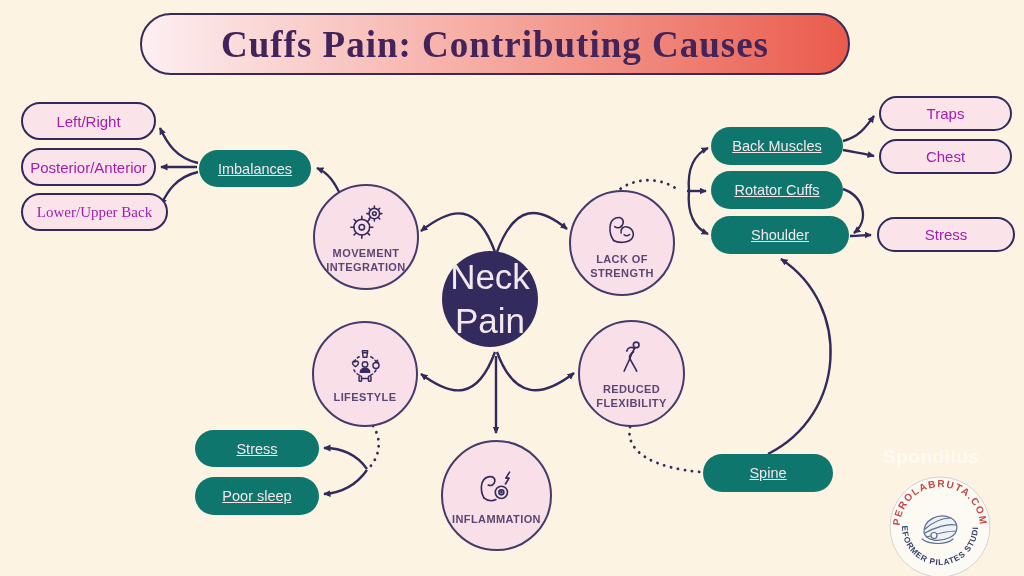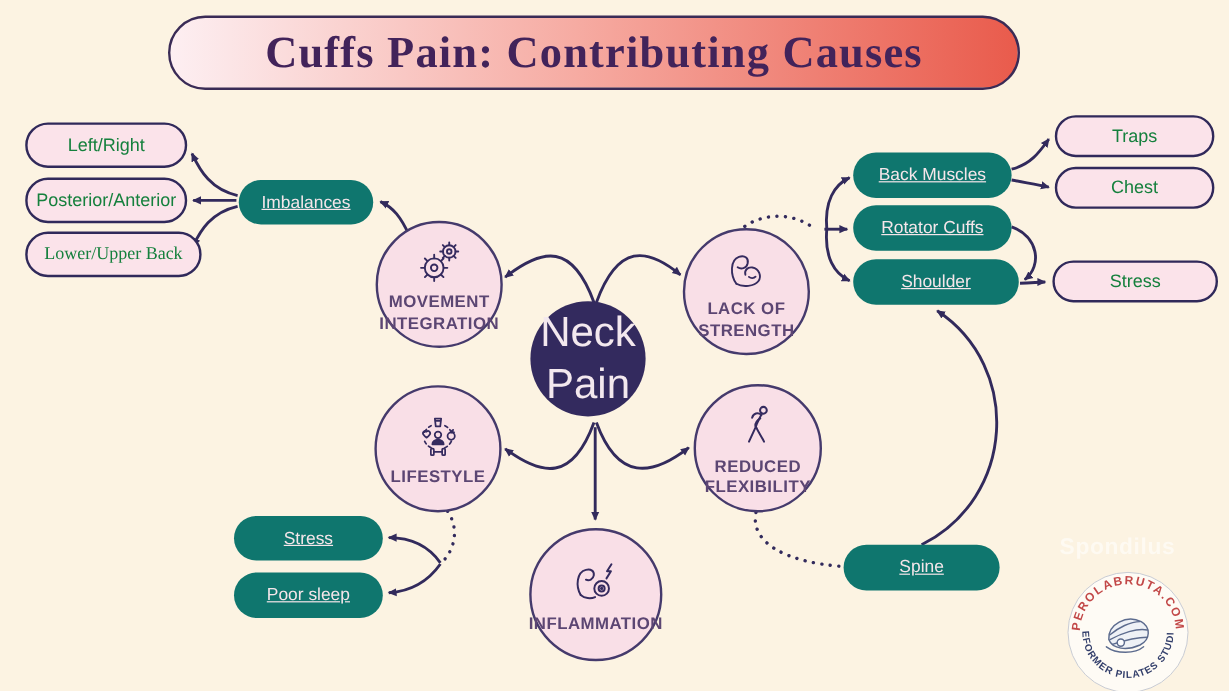--- a/index.html
+++ b/index.html
@@ -9,39 +9,39 @@
   #banner{position:absolute;left:140px;top:13px;width:710px;height:62px;border-radius:32px;
           border:2px solid #3a2b56;box-sizing:border-box;
           background:linear-gradient(90deg,#fdeff2 0%,#f6aba2 48%,#e95b4c 100%);
           display:flex;align-items:center;justify-content:center;}
   #banner .t{font-family:"Liberation Serif",serif;font-size:37px;font-weight:600;color:#42235a;letter-spacing:1px;}
   
   #wires{position:absolute;left:0;top:0;width:1024px;height:576px;}
   
   .pill{position:absolute;box-sizing:border-box;display:flex;align-items:center;justify-content:center;
         border-radius:20px;font-size:15px;white-space:nowrap;}
-  .pill.light{background:#fbe3ea;border:2px solid #30295a;color:#15803d;}
+  .pill.light{background:#fbe3ea;border:2px solid #30295a;color:#a21caf;}
   .pill.dark{background:#0f766e;color:#f5e6ea;font-size:14.5px;text-decoration:underline;}
   #p-leftright{left:21px;top:102px;width:135px;height:38px;}
   #p-postant{left:21px;top:148px;width:135px;height:38px;}
   #p-lowerupper{left:21px;top:193px;width:147px;height:38px;font-family:Liberation Serif, serif;}
   #p-imbalances{left:199px;top:150px;width:112px;height:37px;}
   #p-backmuscles{left:711px;top:127px;width:132px;height:38px;}
   #p-rotator{left:711px;top:171px;width:132px;height:38px;}
   #p-shoulder{left:711px;top:216px;width:138px;height:38px;}
   #p-traps{left:879px;top:96px;width:133px;height:35px;}
   #p-chest{left:879px;top:139px;width:133px;height:35px;}
   #p-triceps{left:877px;top:217px;width:138px;height:35px;}
   #p-stress{left:195px;top:430px;width:124px;height:37px;}
   #p-poorsleep{left:195px;top:477px;width:124px;height:38px;}
   #p-spine{left:703px;top:454px;width:130px;height:38px;}
   
   .cnode{position:absolute;box-sizing:border-box;border-radius:50%;background:#f9dfe7;border:2px solid #453a6c;
          display:flex;flex-direction:column;align-items:center;justify-content:center;text-align:center;}
-  .cnode .lbl{font-size:14px;font-weight:600;color:#5c4673;letter-spacing:.4px;line-height:1.25;white-space:pre-line;margin-top:1px;}
+  .cnode .lbl{font-size:11px;font-weight:600;color:#5c4673;letter-spacing:.4px;line-height:1.25;white-space:pre-line;margin-top:1px;}
   .cnode svg{display:block;}
   #c-movement{left:313px;top:184px;width:106px;height:106px;}
   #c-strength{left:569px;top:190px;width:106px;height:106px;}
   #c-lifestyle{left:312px;top:321px;width:106px;height:106px;}
   #c-flex{left:578px;top:320px;width:107px;height:107px;}
   #c-inflam{left:441px;top:440px;width:111px;height:111px;}
   #c-neck{position:absolute;left:442px;top:251px;width:96px;height:96px;border-radius:50%;background:#332a5e;
           display:flex;align-items:center;justify-content:center;text-align:center;}
   #c-neck .lbl{color:#f3e8ee;font-size:35px;line-height:1.25;white-space:pre-line;}
   

